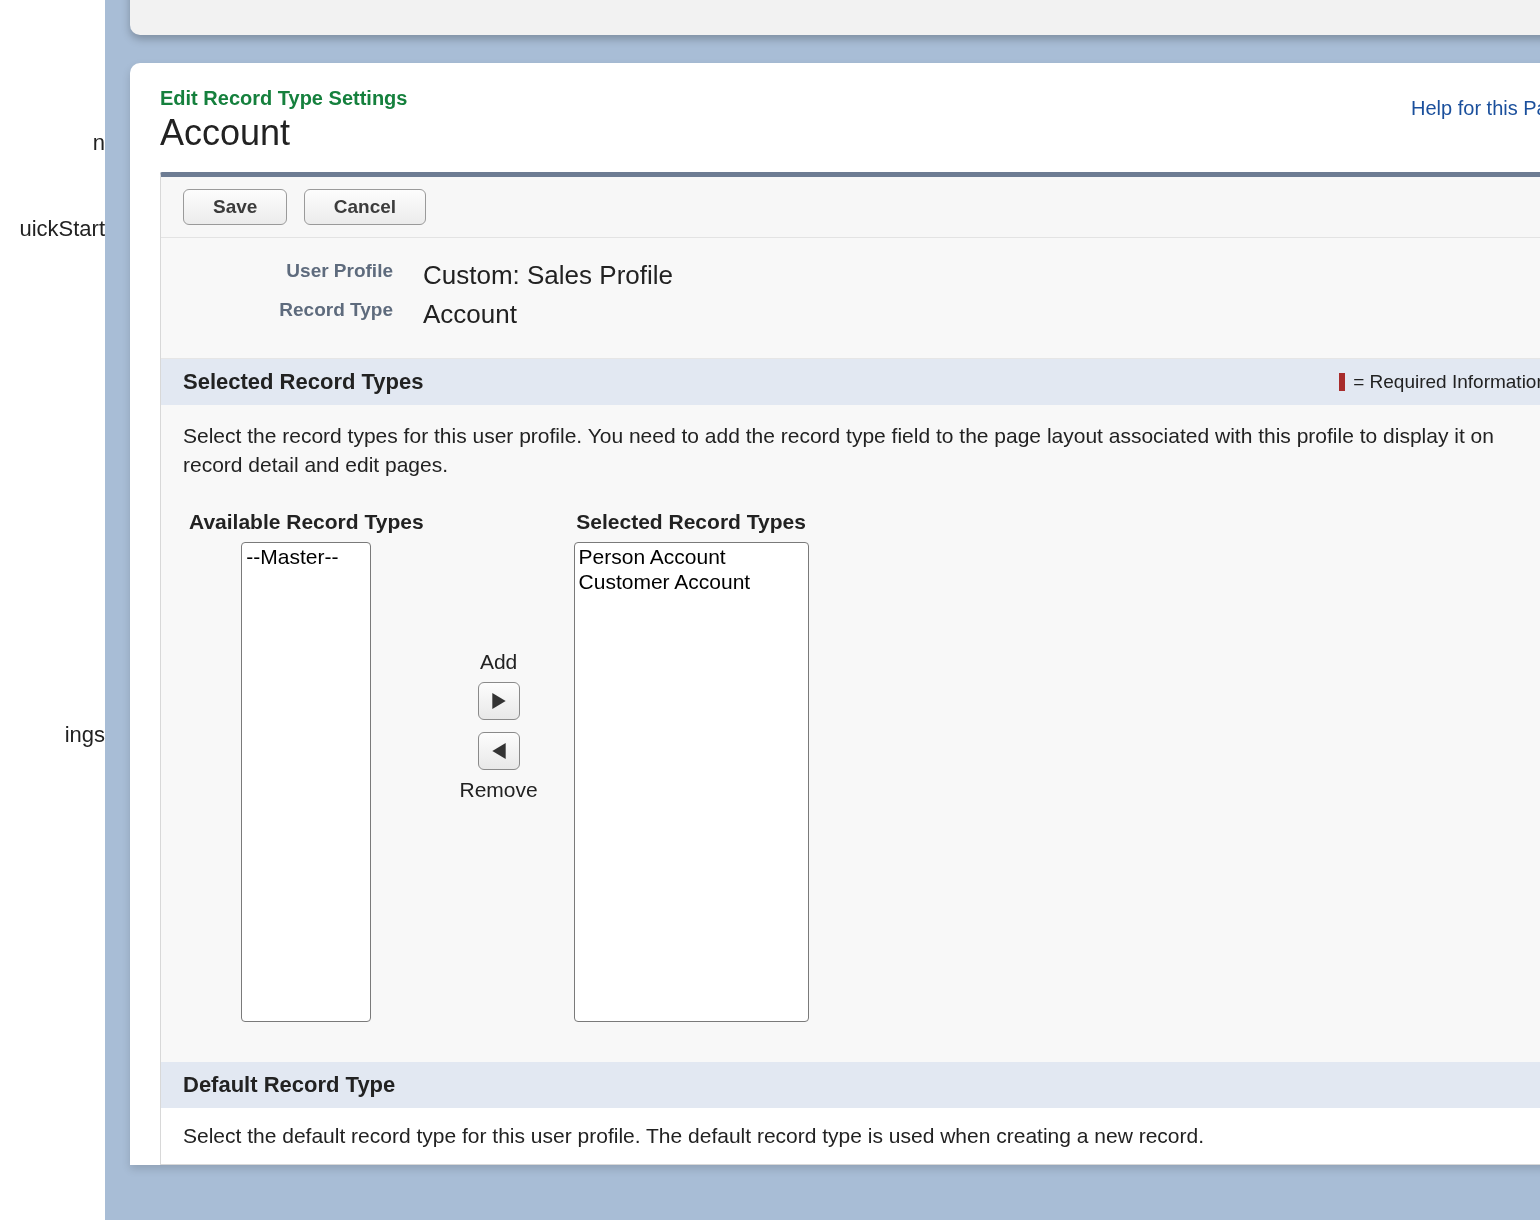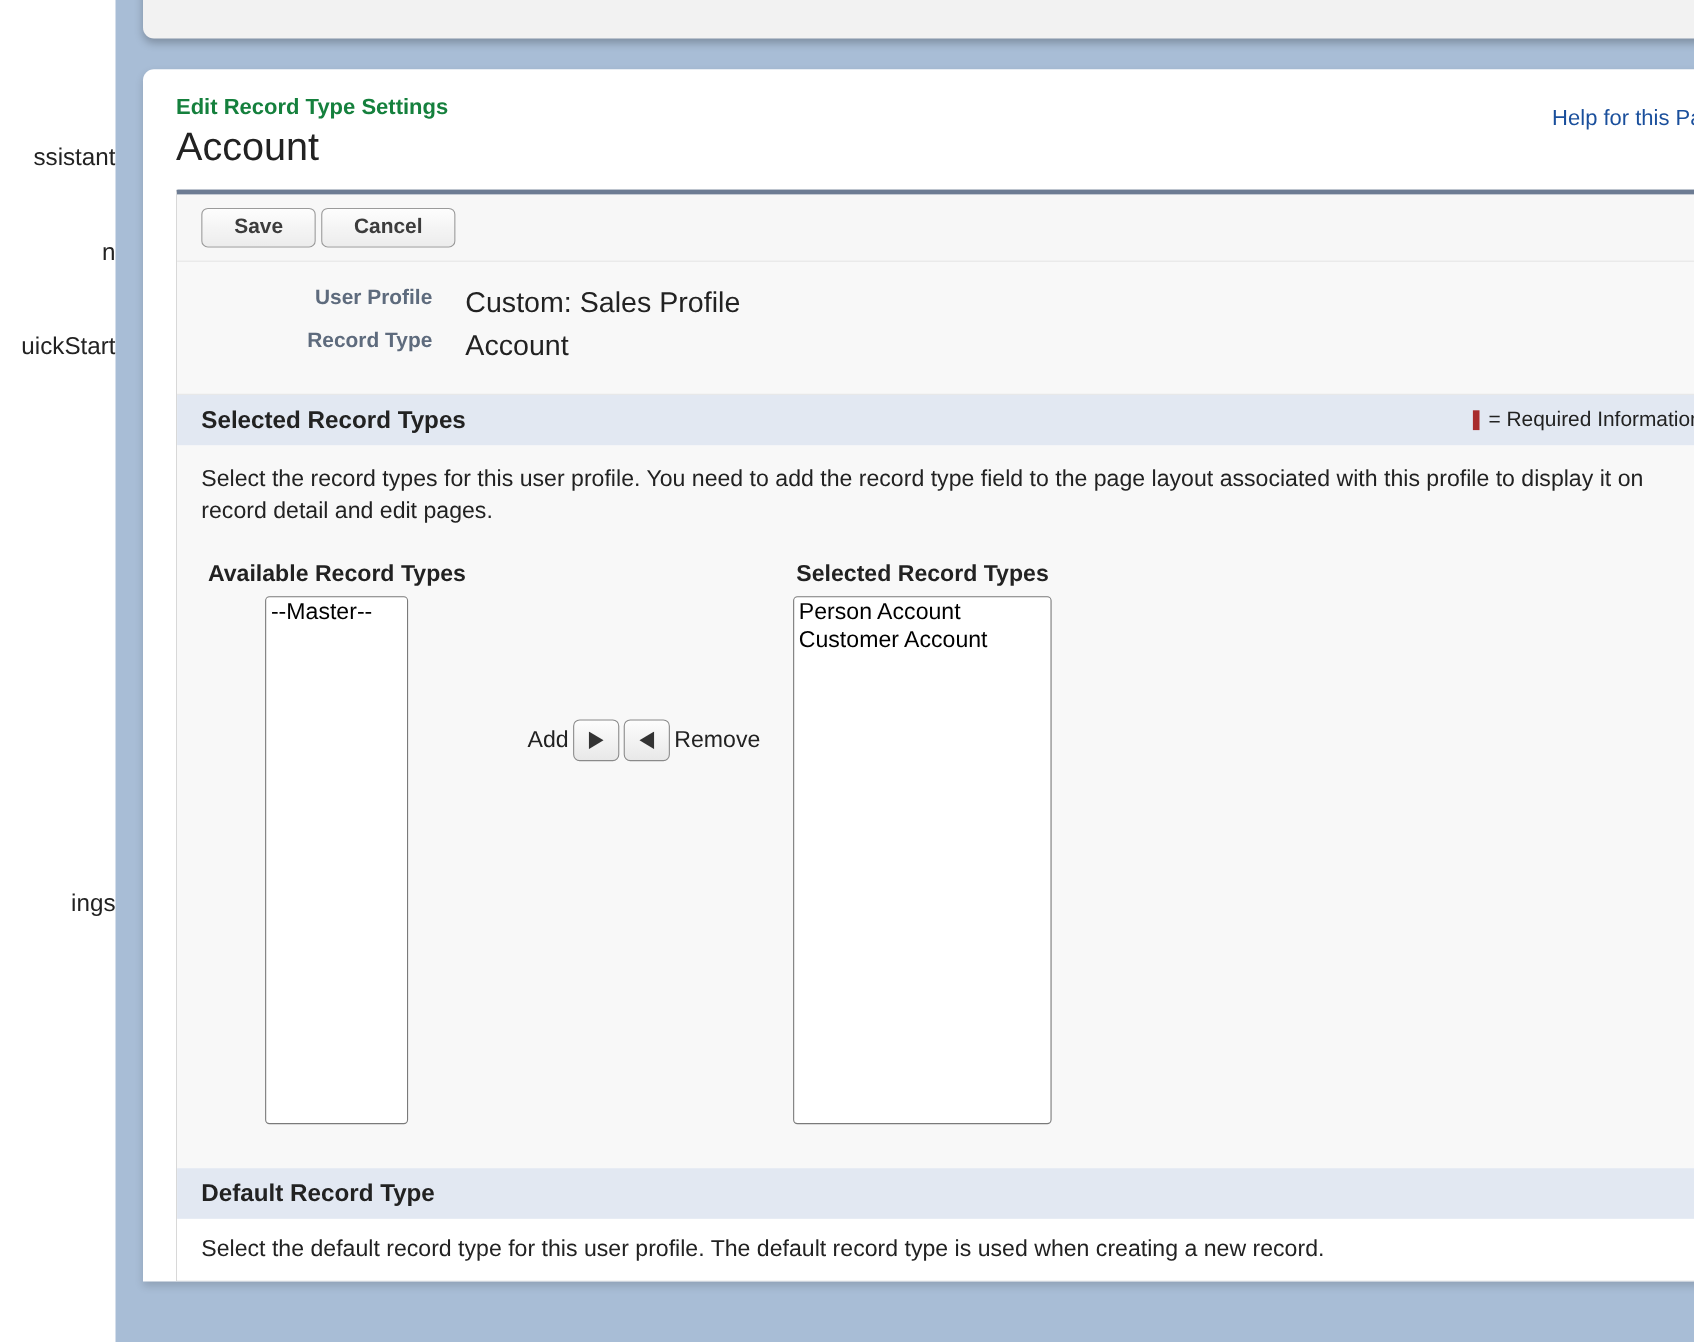--- a/index.html
+++ b/index.html
@@ -110,21 +110,21 @@
   .btn {
     background: linear-gradient(#fdfdfd, #ececec);
     border: 1px solid #9a9a9a;
     border-radius: 6px;
     padding: 6px 29px;
     font-weight: bold;
     font-size: 19px;
     color: #3c3c3c;
     cursor: pointer;
   }
-  .btn + .btn { }
+  .btn + .btn { margin-left: 12px; }
 
   .detail {
     background: #f8f8f8;
     padding: 14px 22px 20px 22px;
     font-size: 20px;
     border-bottom: 1px solid #e6e6e6;
   }
   .detail-row { display: flex; margin: 8px 0; }
   .detail-row .lbl {
     width: 240px;
@@ -191,28 +191,27 @@
     font-size: 21px;
     font-family: inherit;
     padding: 2px;
     background: #fff;
     overflow-y: auto;
   }
   select.listbox.wide { width: 235px; }
 
   .dl-mid {
     display: flex;
-    flex-direction: row;
+    flex-direction: column;
     align-items: center;
     justify-content: center;
     gap: 4px;
     padding-top: 140px;
     font-size: 21px;
     min-width: 90px;
-    margin-left: 26px;
   }
   .arrow-btn {
     width: 42px;
     height: 38px;
     border: 1px solid #8a8a8a;
     border-radius: 6px;
     background: linear-gradient(#fdfdfd, #e8e8e8);
     cursor: pointer;
     display: flex;
     align-items: center;
@@ -228,21 +227,20 @@
   .section-bar2 h3 { margin: 0; font-size: 22px; font-weight: bold; }
   .section-body2 {
     padding: 16px 22px;
     font-size: 21px;
   }
 </style>
 </head>
 <body>
 
 <div class="sidebar">
-  <a href="#">ssistant</a>
   <a href="#">n</a>
   <a href="#">uickStart</a>
   <div style="height:420px"></div>
   <a href="#">ings</a>
 </div>
 
 <div class="outer">
 
   <div class="top-card">
     

